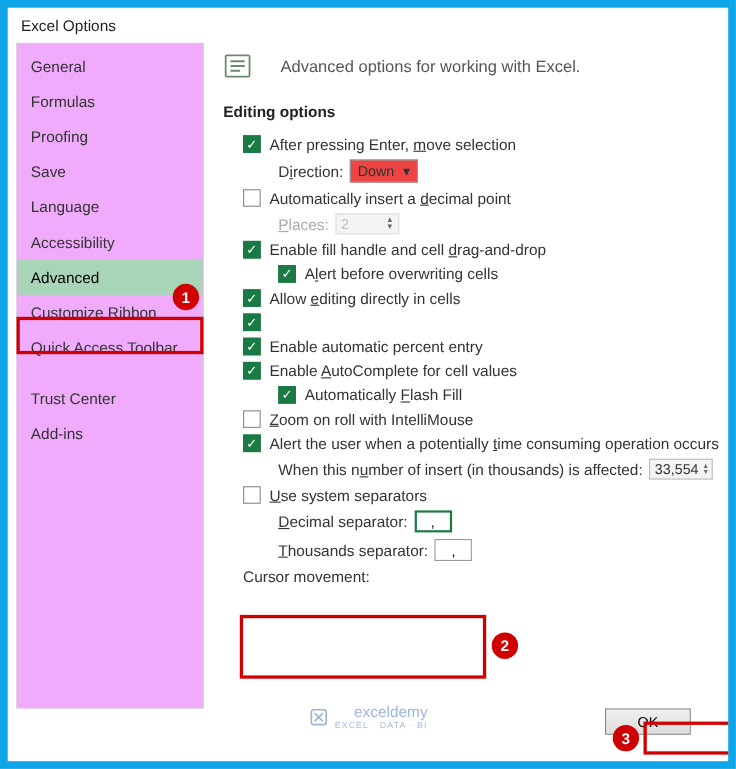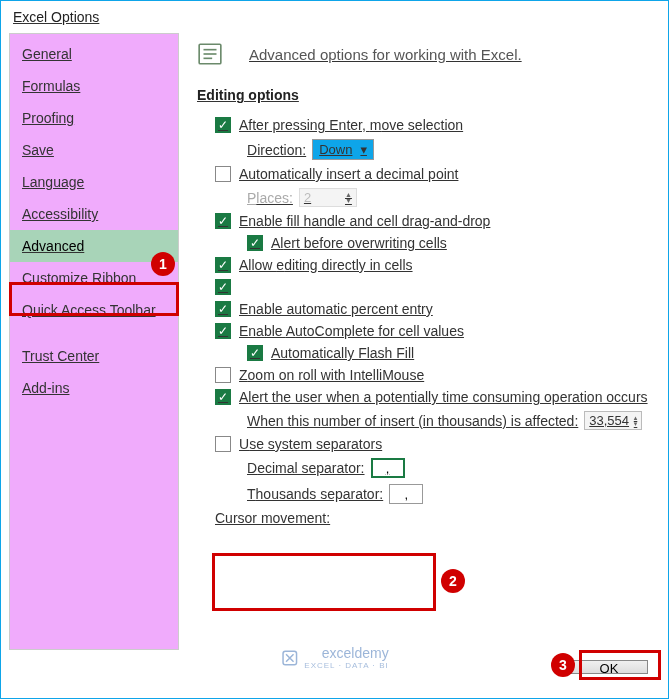--- a/index.html
+++ b/index.html
@@ -1,17 +1,17 @@
 <!DOCTYPE html>
 <html><head>
   <meta charset="utf-8">
   <style>
     * { box-sizing: border-box; margin: 0; padding: 0; }
     body { font-family: "Segoe UI", Tahoma, sans-serif; font-size: 14px; color: #333; background: #fff; width: 669px; height: 699px; position: relative; }
-    .window { border: 1px solid #0ea5e9; width: 669px; height: 699px; background: #fff; position: relative; overflow: hidden; text-decoration: underline; }
+    .window { border: 7px solid #0ea5e9; width: 669px; height: 699px; background: #fff; position: relative; overflow: hidden; }
     .title-bar { padding: 8px 12px; font-size: 14px; color: #222; }
     .content { display: flex; height: calc(100% - 80px); padding: 0 8px 0 8px; }
     .sidebar { width: 170px; background: #f0abfc; border: 1px solid #ccc; padding: 4px 0; }
     .sidebar-item { padding: 8px 12px; cursor: pointer; color: #333; position: relative; }
     .sidebar-item.selected { background: #a8d4b8; color: #000; }
     .sidebar-spacer { height: 14px; }
     .main { flex: 1; padding: 8px 0 0 18px; overflow: hidden; }
     .header-row { display: flex; align-items: center; margin-bottom: 20px; gap: 16px; }
     .header-icon { width: 26px; height: 26px; margin-right: 10px; }
     .header-text { font-size: 15px; color: #555; }
@@ -19,28 +19,28 @@
     .row { display: flex; align-items: center; margin: 6px 0; }
     .row.indent1 { padding-left: 18px; }
     .row.indent2 { padding-left: 50px; }
     .checkbox { width: 16px; height: 16px; margin-right: 8px; border: 1.5px solid #1a7a43; background: #fff; display: inline-flex; align-items: center; justify-content: center; flex-shrink: 0; }
     .checkbox.checked { background: #1a7a43; }
     .checkbox.unchecked { border-color: #888; }
     .checkmark { color: #fff; font-size: 12px; line-height: 1; }
     .label { color: #333; }
     .label.disabled { color: #aaa; }
     .ul { text-decoration: underline; }
-    .dropdown { display: inline-flex; align-items: center; border: 1px solid #999; background: #0ea5e9; padding: 2px 6px; margin-left: 6px; font-size: 13px; }
+    .dropdown { display: inline-flex; align-items: center; border: 1px solid #999; background: #ef4444; padding: 2px 6px; margin-left: 6px; font-size: 13px; }
     .dropdown-arrow { margin-left: 8px; }
     .spinner { display: inline-flex; align-items: center; border: 1px solid #bbb; background: #f4f4f4; padding: 1px 4px; margin-left: 6px; width: 58px; justify-content: space-between; font-size: 13px; }
     .spinner.disabled { color: #bbb; border-color: #ddd; }
     .spinner-arrows { display: flex; flex-direction: column; font-size: 7px; line-height: 6px; color: #666; }
     .small-input { border: 1px solid #999; width: 34px; height: 20px; text-align: center; font-size: 13px; margin-left: 6px; }
     .small-input.green { border: 2px solid #1a7a43; }
-    .ok-button { position: absolute; bottom: 24px; right: 20px; width: 78px; height: 14px; background: linear-gradient(#f0f0f0,#ddd); border: 1px solid #888; font-size: 13px; }
+    .ok-button { position: absolute; bottom: 24px; right: 34px; width: 78px; height: 24px; background: linear-gradient(#f0f0f0,#ddd); border: 1px solid #888; font-size: 13px; }
 
     .red-box { position: absolute; border: 3px solid #d00000; pointer-events: none; }
     .badge { position: absolute; width: 24px; height: 24px; background: #d00000; color: #fff; border-radius: 50%; display: flex; align-items: center; justify-content: center; font-weight: bold; font-size: 14px; z-index: 10; pointer-events: none; }
 
     .watermark { position: absolute; bottom: 28px; left: 50%; transform: translateX(-50%); color: #3a6db3; opacity: 0.5; font-size: 14px; display: flex; align-items: center; gap: 6px; text-align: right; }
     .watermark small { display: block; font-size: 8px; letter-spacing: 1px; opacity: .9;}
   </style>
 </head>
 <body>
 

